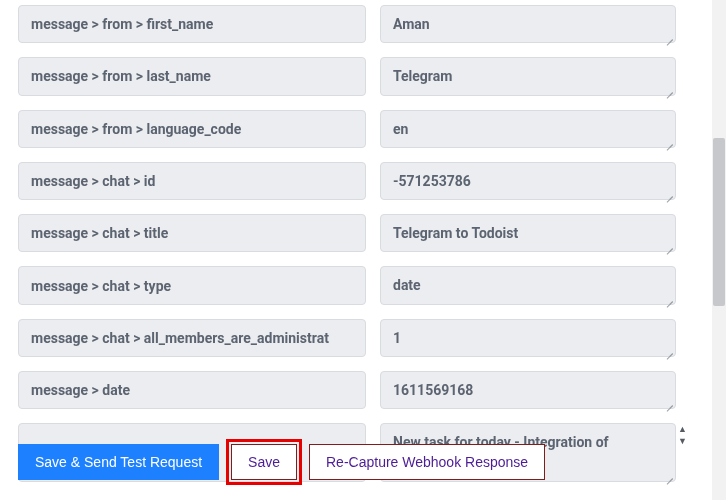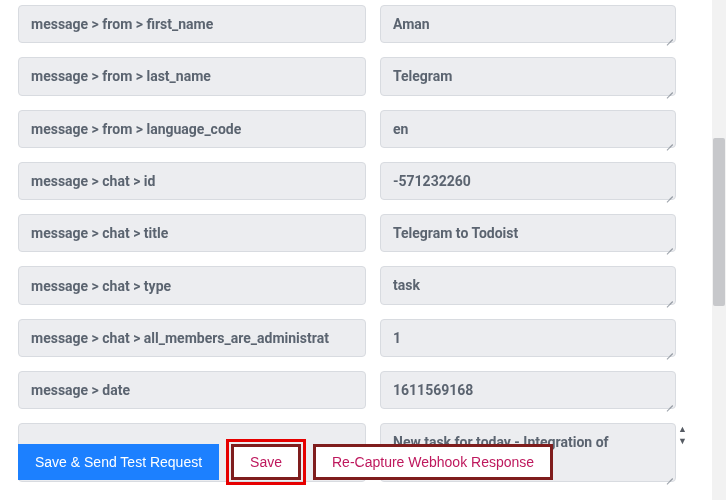--- a/index.html
+++ b/index.html
@@ -114,22 +114,22 @@
     justify-content: center;
   }
   .btn-primary {
     background: #1c80ff;
     color: #ffffff;
     border: 1px solid #1c80ff;
     font-weight: 500;
   }
   .btn-outline {
     background: #ffffff;
-    color: #be185d;
-    border: 3px solid #7f1d1d;
+    color: #4c1d95;
+    border: 1px solid #7f1d1d;
   }
   .btn-save-highlight {
     outline: 3px solid #e60000;
     outline-offset: 2px;
   }
 
   .right-scrollbar {
     position: absolute;
     right: 0;
     top: 0;
@@ -171,35 +171,35 @@
       <div class="row">
         <div class="key-input">message &gt; from &gt; language_code</div>
         <div class="val-wrap">
           <div class="val-input single">en</div>
           <div class="corner"></div>
         </div>
       </div>
       <div class="row">
         <div class="key-input">message &gt; chat &gt; id</div>
         <div class="val-wrap">
-          <div class="val-input single">-571232260</div>
+          <div class="val-input single">-571253786</div>
           <div class="corner"></div>
         </div>
       </div>
       <div class="row">
         <div class="key-input">message &gt; chat &gt; title</div>
         <div class="val-wrap">
           <div class="val-input single">Telegram to Todoist</div>
           <div class="corner"></div>
         </div>
       </div>
       <div class="row">
         <div class="key-input">message &gt; chat &gt; type</div>
         <div class="val-wrap">
-          <div class="val-input single">task</div>
+          <div class="val-input single">date</div>
           <div class="corner"></div>
         </div>
       </div>
       <div class="row">
         <div class="key-input">message &gt; chat &gt; all_members_are_administrat</div>
         <div class="val-wrap">
           <div class="val-input single">1</div>
           <div class="corner"></div>
         </div>
       </div>

